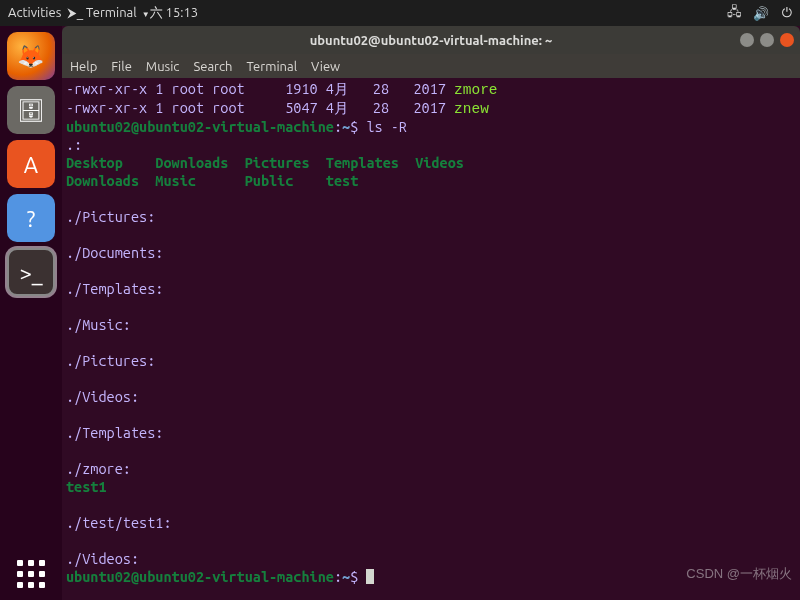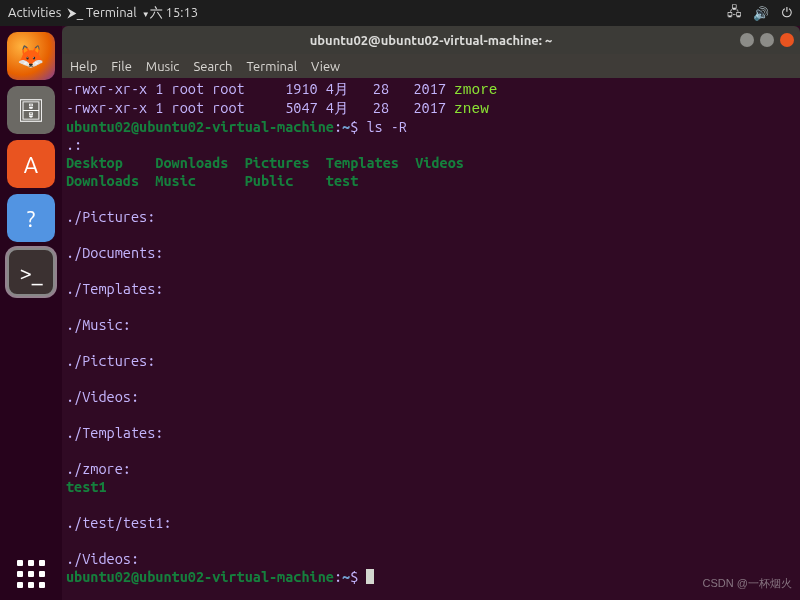--- a/index.html
+++ b/index.html
@@ -114,23 +114,23 @@
 .c-prompt-user { color: #15803d; font-weight:bold; }
 .c-prompt-path { color: #729fcf; font-weight:bold; }
 .cursor {
   display: inline-block;
   width: 8px; height: 15px;
   background: #d3d7cf;
   vertical-align: -2px;
 }
 .watermark {
   position: absolute;
-  right: 8px; bottom: 9px;
+  right: 8px; bottom: 17px;
   color: rgba(220,220,220,0.5);
-  font-size: 11px;
+  font-size: 13px;
   font-family: sans-serif;
   text-align: center;
 }
 </style>
 </head>
 <body>
 
 <div class="top-panel">
   <div class="left">
     <span>Activities</span>

